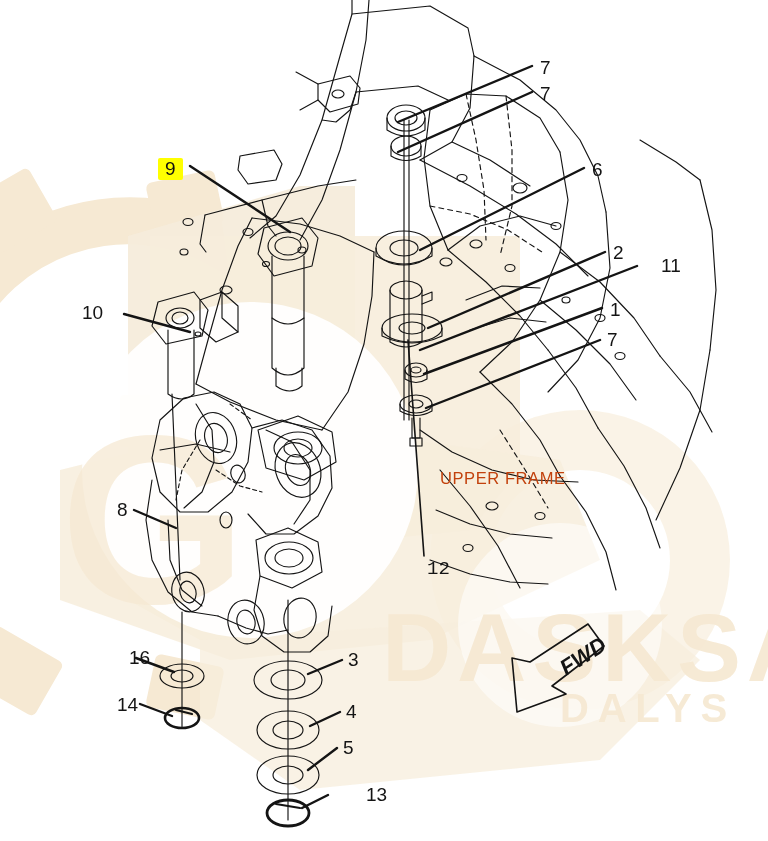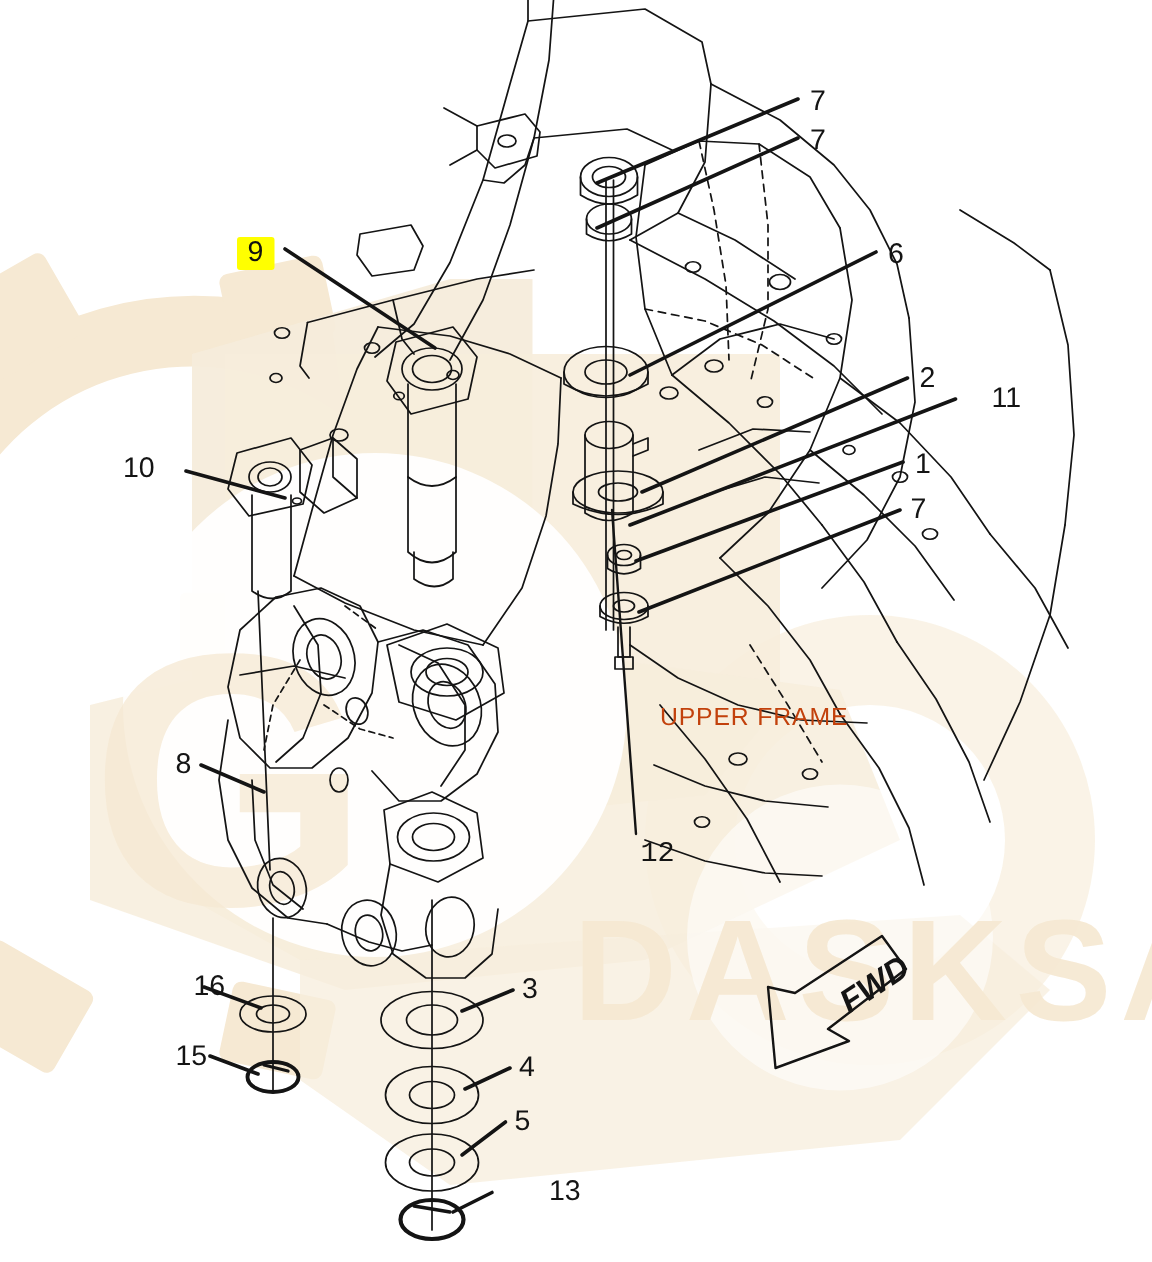--- a/index.html
+++ b/index.html
@@ -55,20 +55,21 @@
       <path d="M 150 236 L 520 236 L 520 470 L 470 530 L 330 545 L 150 480 Z" fill="#f7eddc" opacity="0.9"></path>
       <path d="M 60 470 L 260 420 L 560 460 L 600 560 L 430 640 L 230 660 L 60 600 Z" fill="#f7eddc" opacity="0.85"></path>
       <path d="M 200 640 L 640 610 L 700 660 L 600 760 L 300 790 L 200 720 Z" fill="#f7eddc" opacity="0.75"></path>
 
       <circle cx="250" cy="470" r="168" fill="#ffffff" opacity="0.92"></circle>
       <circle cx="560" cy="625" r="102" fill="#ffffff" opacity="0.55"></circle>
     </svg>
 
     <div class="wm-text" style="left:60px;top:400px;font-size:240px;opacity:.75;">G</div>
     <div class="wm-text" style="left:382px;top:600px;font-size:96px;opacity:.95;">DASKSA</div>
+    <div class="wm-text" style="left:560px;top:688px;font-size:40px;letter-spacing:.22em;opacity:.95;">DALYS</div>
   </div>
 
   <svg class="draw" viewBox="0 0 768 841">
     <g fill="none" stroke="#141414" stroke-width="1.15" stroke-linejoin="round" stroke-linecap="round">
 
       <path d="M 352 0 L 352 14 L 340 56 L 322 120 L 300 175 L 276 216 L 250 238"></path>
       <path d="M 369 0 L 366 40 L 356 92 L 340 150 L 322 200 L 300 240"></path>
       <path d="M 352 14 L 430 6 L 468 28 L 474 56"></path>
       <path d="M 474 56 L 470 108 L 452 142 L 420 160"></path>
       <path d="M 356 92 L 418 86 L 448 100"></path>
@@ -286,20 +287,20 @@
       <div class="cal" style="left: 592px; top: 160px;">6</div>
       <div class="cal hl" style="left: 158px; top: 158px;">9</div>
       <div class="cal" style="left: 613px; top: 243px;">2</div>
       <div class="cal" style="left: 645px; top: 256px; margin-left: 16px;">11</div>
       <div class="cal" style="left: 610px; top: 300px;">1</div>
       <div class="cal" style="left: 607px; top: 330px;">7</div>
       <div class="cal" style="left: 82px; top: 303px;">10</div>
       <div class="cal" style="left: 117px; top: 500px;">8</div>
       <div class="cal" style="left: 427px; top: 560px; font-family: Liberation Mono, monospace;">12</div>
       <div class="cal" style="left: 113px; top: 648px; margin-left: 16px;">16</div>
-      <div class="cal" style="left: 117px; top: 695px;">15</div>
+      <div class="cal" style="left: 117px; top: 695px;">14</div>
       <div class="cal" style="left: 348px; top: 650px;">3</div>
       <div class="cal" style="left: 346px; top: 702px;">4</div>
       <div class="cal" style="left: 343px; top: 738px;">5</div>
       <div class="cal" style="left: 354px; top: 785px; margin-left: 12px;">13</div>
     </div>
 
 </div>
 
 </body></html>

